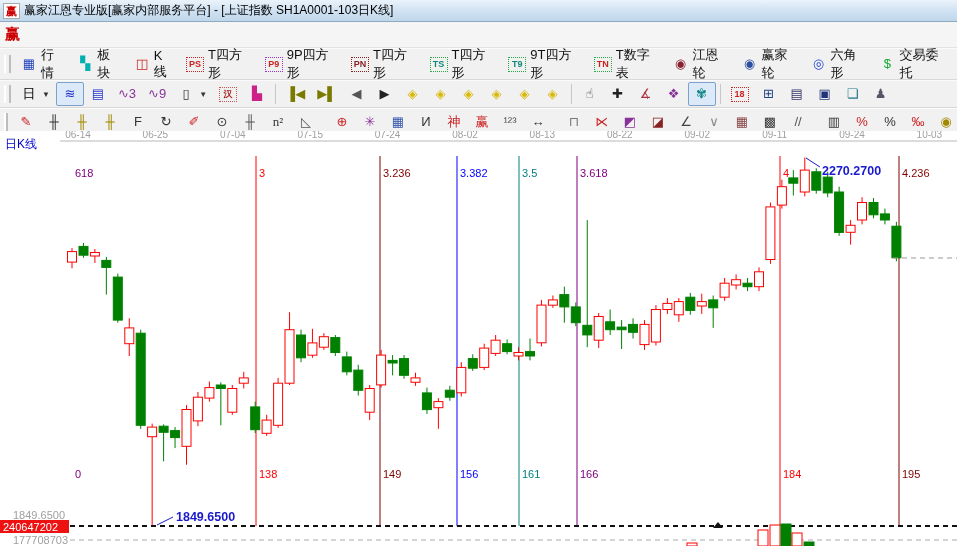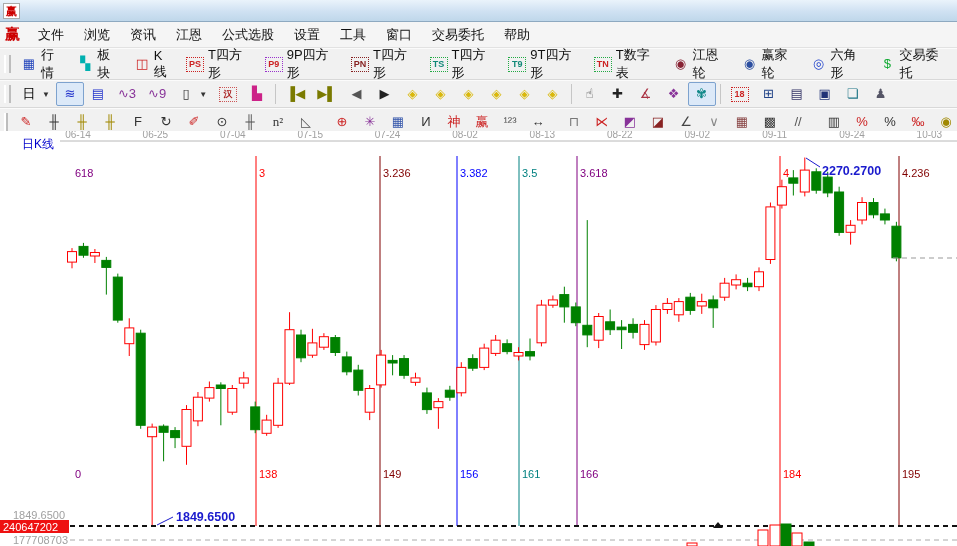--- a/index.html
+++ b/index.html
@@ -22,34 +22,34 @@
   .grip{width:3px;height:18px;border-left:2px solid #fff;border-right:2px solid #bdbdbd;margin:0 4px 0 2px;}
   .tbtn{display:inline-flex;align-items:center;gap:4px;height:22px;padding:0 5px;border:1px solid transparent;
     font-size:13px;color:#111;border-radius:2px;cursor:default;}
   .tbtn.pressed{background:#dce9f8;border-color:#7da2ce;}
   .ticon{display:inline-block;min-width:16px;height:16px;line-height:16px;text-align:center;font-size:13px;}
   .ticon.boxed{min-width:14px;height:13px;line-height:12px;font-size:9px;font-weight:bold;border:1px dotted;padding:0 1px;}
   .caret{font-size:8px;color:#333;margin-left:1px;}
   .tsep{width:1px;height:20px;background:#c6c6c6;margin:0 4px;}
   
   #chartwrap{position:absolute;left:0;top:131px;width:957px;height:415px;background:#fff;}
-  #pane-label{position:absolute;left:22px;top:5px;color:#0000cc;font-size:12px;}
+  #pane-label{position:absolute;left:5px;top:5px;color:#0000cc;font-size:12px;}
   svg text{font-family:"Liberation Sans","DejaVu Sans",sans-serif;}
 </style>
 </head>
 <body>
 
 <div id="app">
   <div class="titlebar">
     <span class="app-logo">赢</span>
+    <span>赢家江恩专业版[赢家内部服务平台] - [上证指数  SH1A0001-103日K线]</span>
   </div>
 
   <div class="menubar">
     <span class="menu-logo">赢</span>
-    <span id="menu-items"><span class="menu-item">文件</span><span class="menu-item">浏览</span><span class="menu-item">资讯</span><span class="menu-item">江恩</span><span class="menu-item">公式选股</span><span class="menu-item">设置</span><span class="menu-item">工具</span><span class="menu-item">窗口</span><span class="menu-item">交易委托</span><span class="menu-item">帮助</span></span>
   </div>
 
   <div class="toolbar tb1" id="tb1">
       <span class="grip"></span>
       <span class="tbtn">
         <span class="ticon" style="color: rgb(34, 68, 187);">▦</span>
         <span>行情</span>
       </span>
       <span class="tbtn">
         <span class="ticon" style="color: rgb(0, 176, 176);">▚</span>

